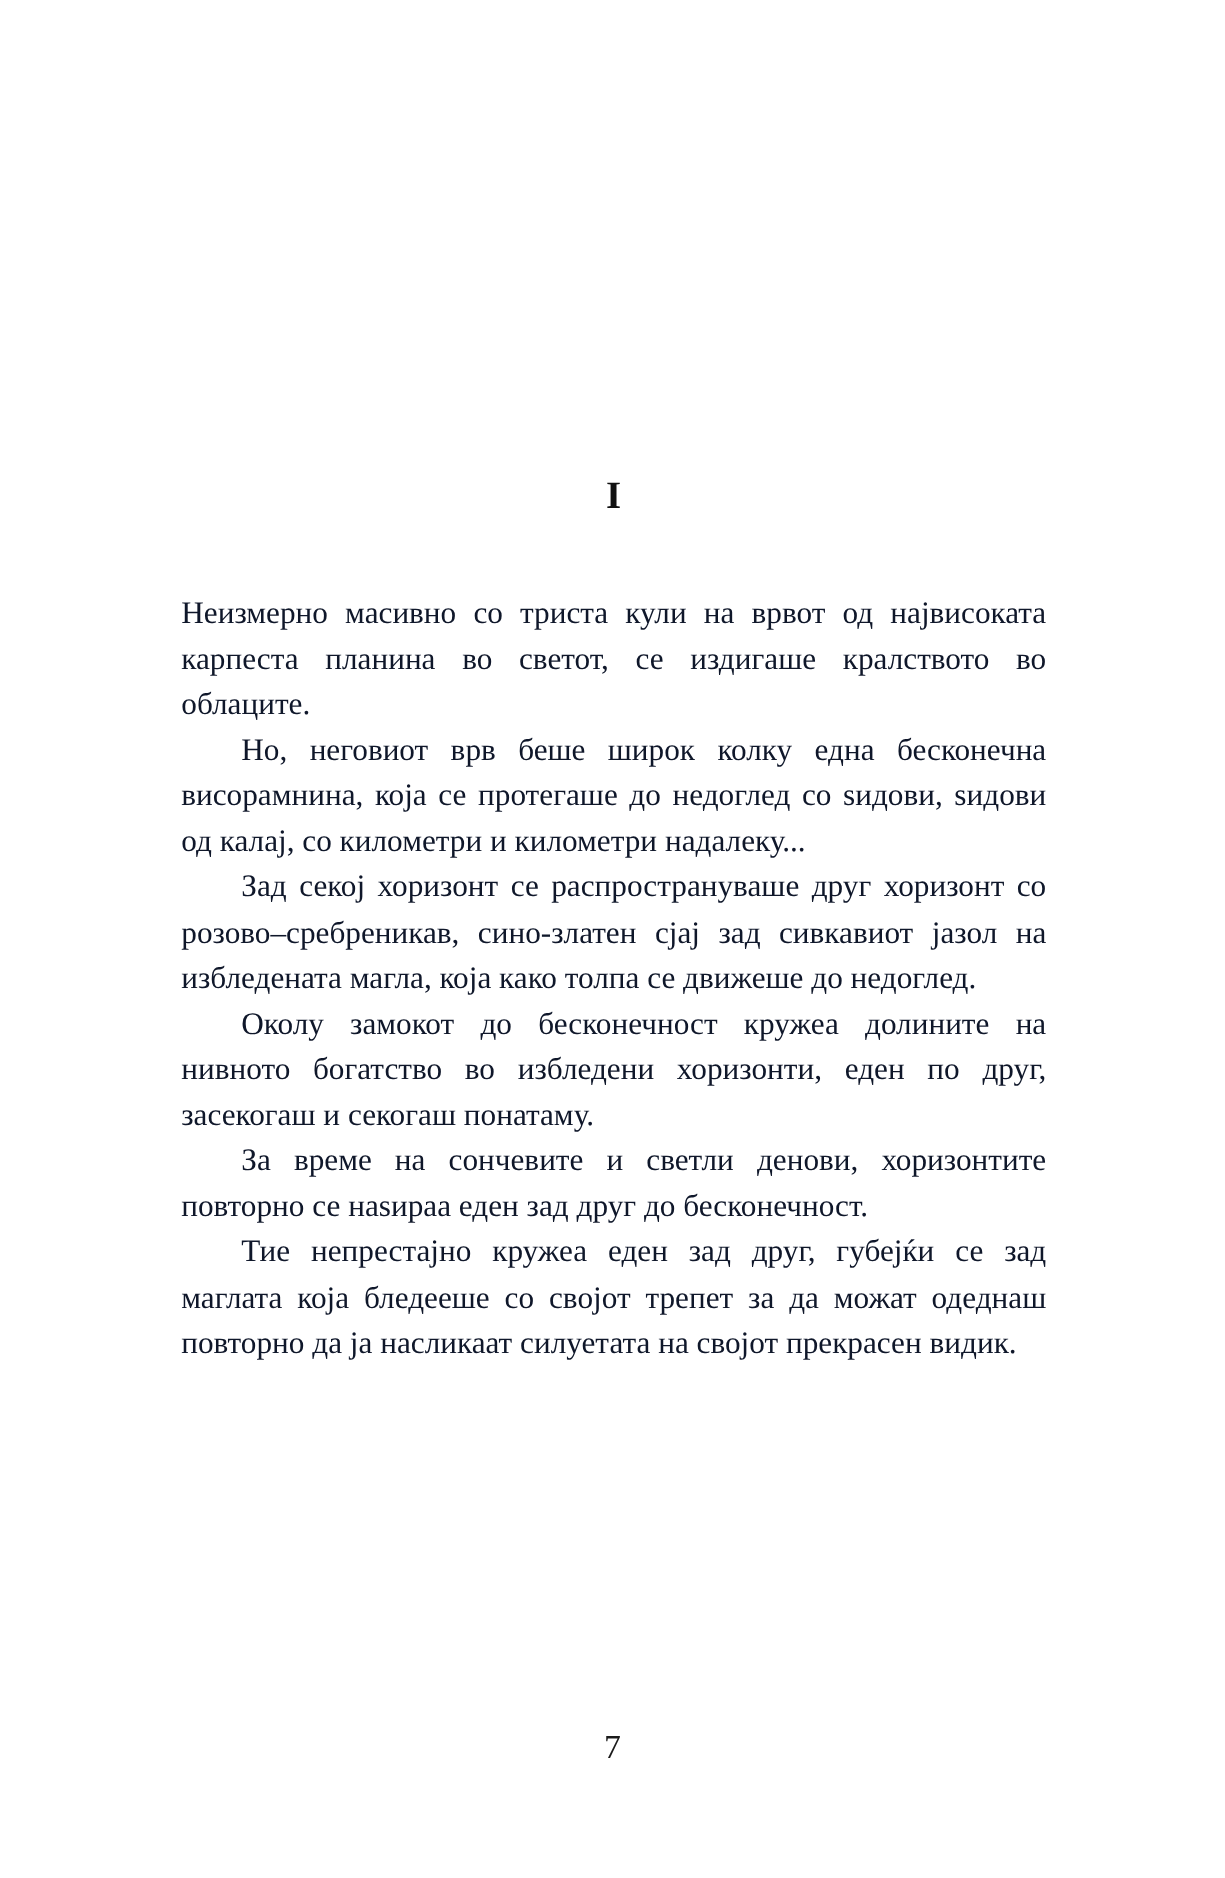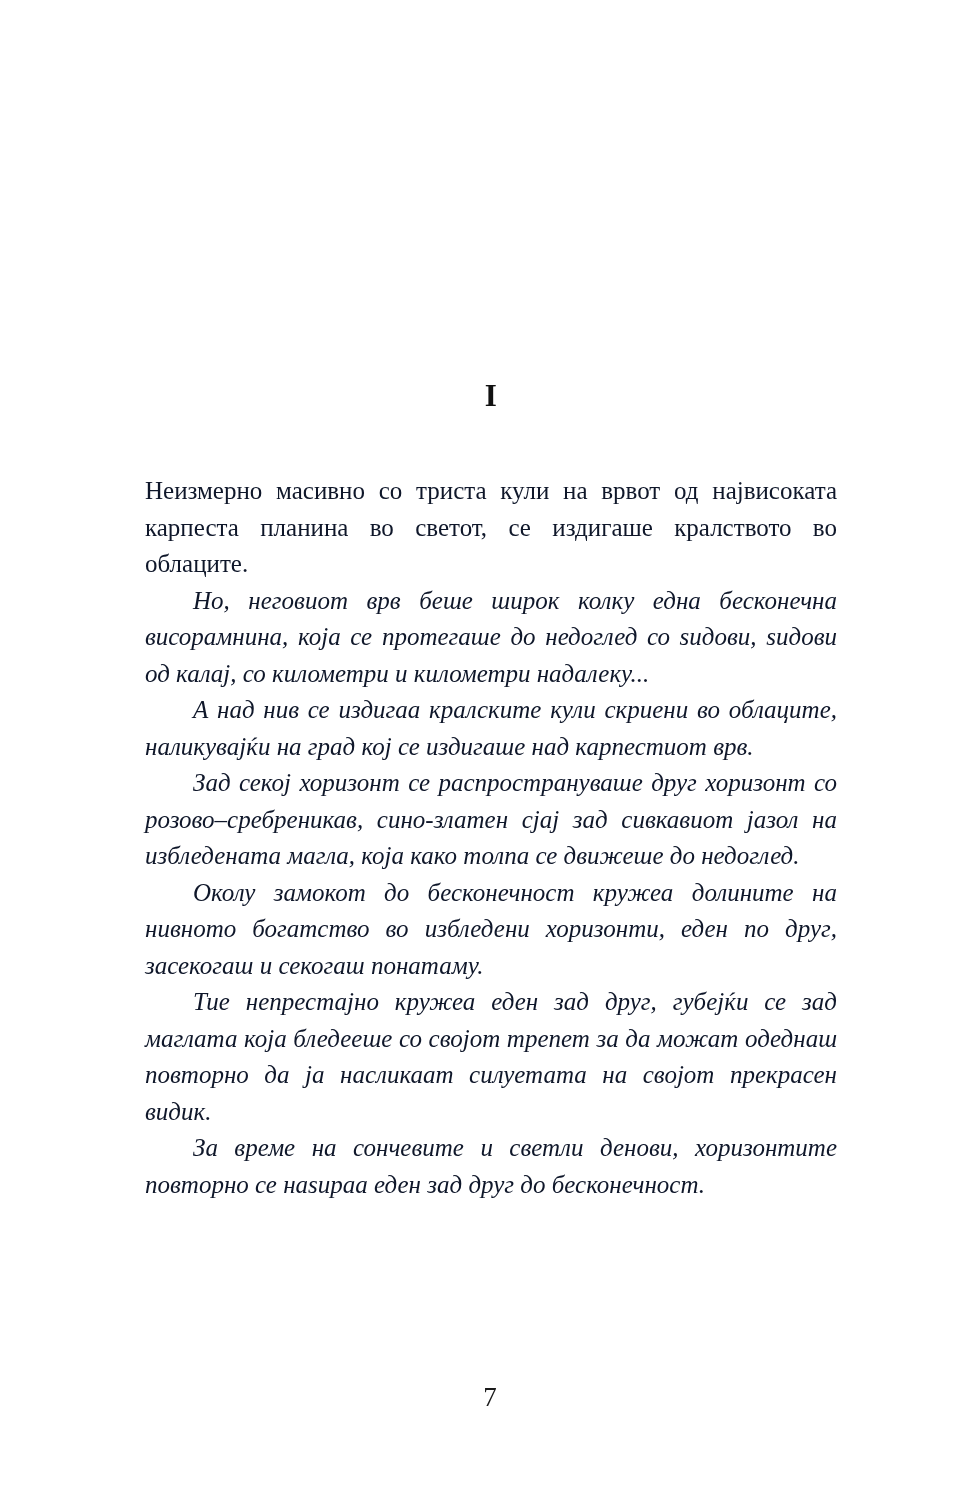--- a/index.html
+++ b/index.html
@@ -41,21 +41,20 @@
     line-height: 36.5px;
     text-align: justify;
     text-justify: inter-word;
     color: #0f172a;
     hyphens: none;
     -webkit-hyphens: none;
     word-spacing: 0px;
   }
   .body-paragraph.indent {
     text-indent: 48px;
-    font-style: italic;
   }
   .page-number {
     position: absolute;
     left: 0;
     right: 0;
     top: 1382px;
     text-align: center;
     font-size: 27px;
     font-family: "Liberation Serif", "DejaVu Serif", serif;
     color: #1a1a1a;
@@ -67,27 +66,26 @@
 <div class="page">
 
   <div class="text-block">
 
     <div class="chapter-heading">I</div>
 
     <p class="body-paragraph">Неизмерно масивно со триста кули на врвот од највисоката карпеста планина во светот, се издигаше кралството во облаците.</p>
 
     <p class="body-paragraph indent">Но, неговиот врв беше широк колку една бесконечна  висорамнина, која се протегаше до недоглед со ѕидови, ѕидови од калај, со километри и километри надалеку...</p>
 
-    <p class="body-paragraph indent">А над нив се издигаа кралските кули скриени во облаците, наликувајќи на град кој се издигаше над карпестиот врв.</p>
 
     <p class="body-paragraph indent">Зад секој хоризонт се распространуваше друг хоризонт со розово–сребреникав, сино-златен сјај зад сивкавиот јазол на избледената магла, која како толпа се движеше до недоглед.</p>
 
     <p class="body-paragraph indent">Околу замокот до бесконечност кружеа долините на нивното богатство во избледени хоризонти, еден по друг, засекогаш и секогаш понатаму.</p>
 
+    <p class="body-paragraph indent">За време на сончевите и светли денови, хоризонтите повторно се наѕираа еден зад друг до бесконечност.</p>
+
     <p class="body-paragraph indent">Тие непрестајно кружеа еден зад друг, губејќи се зад маглата која бледееше со својот трепет за да можат одеднаш повторно да ја насликаат силуетата на својот прекрасен видик.</p>
-
-    <p class="body-paragraph indent">За време на сончевите и светли денови, хоризонтите повторно се наѕираа еден зад друг до бесконечност.</p>
 
   </div>
 
   <div class="page-number">7</div>
 
 </div>
 
 </body></html>

